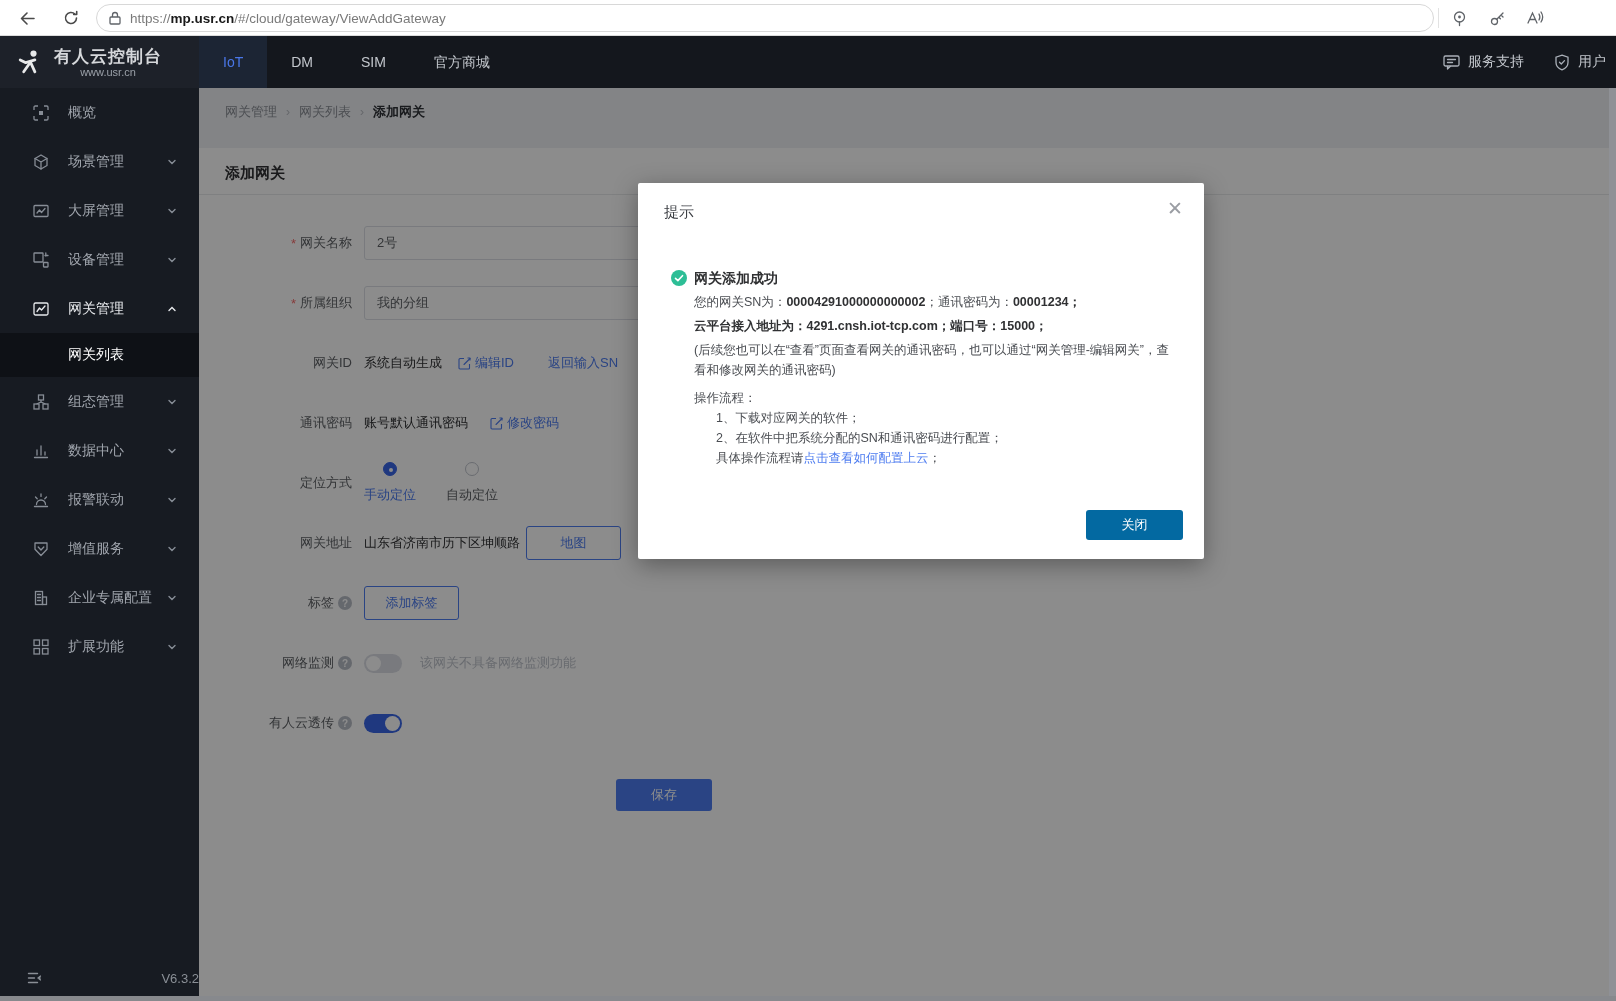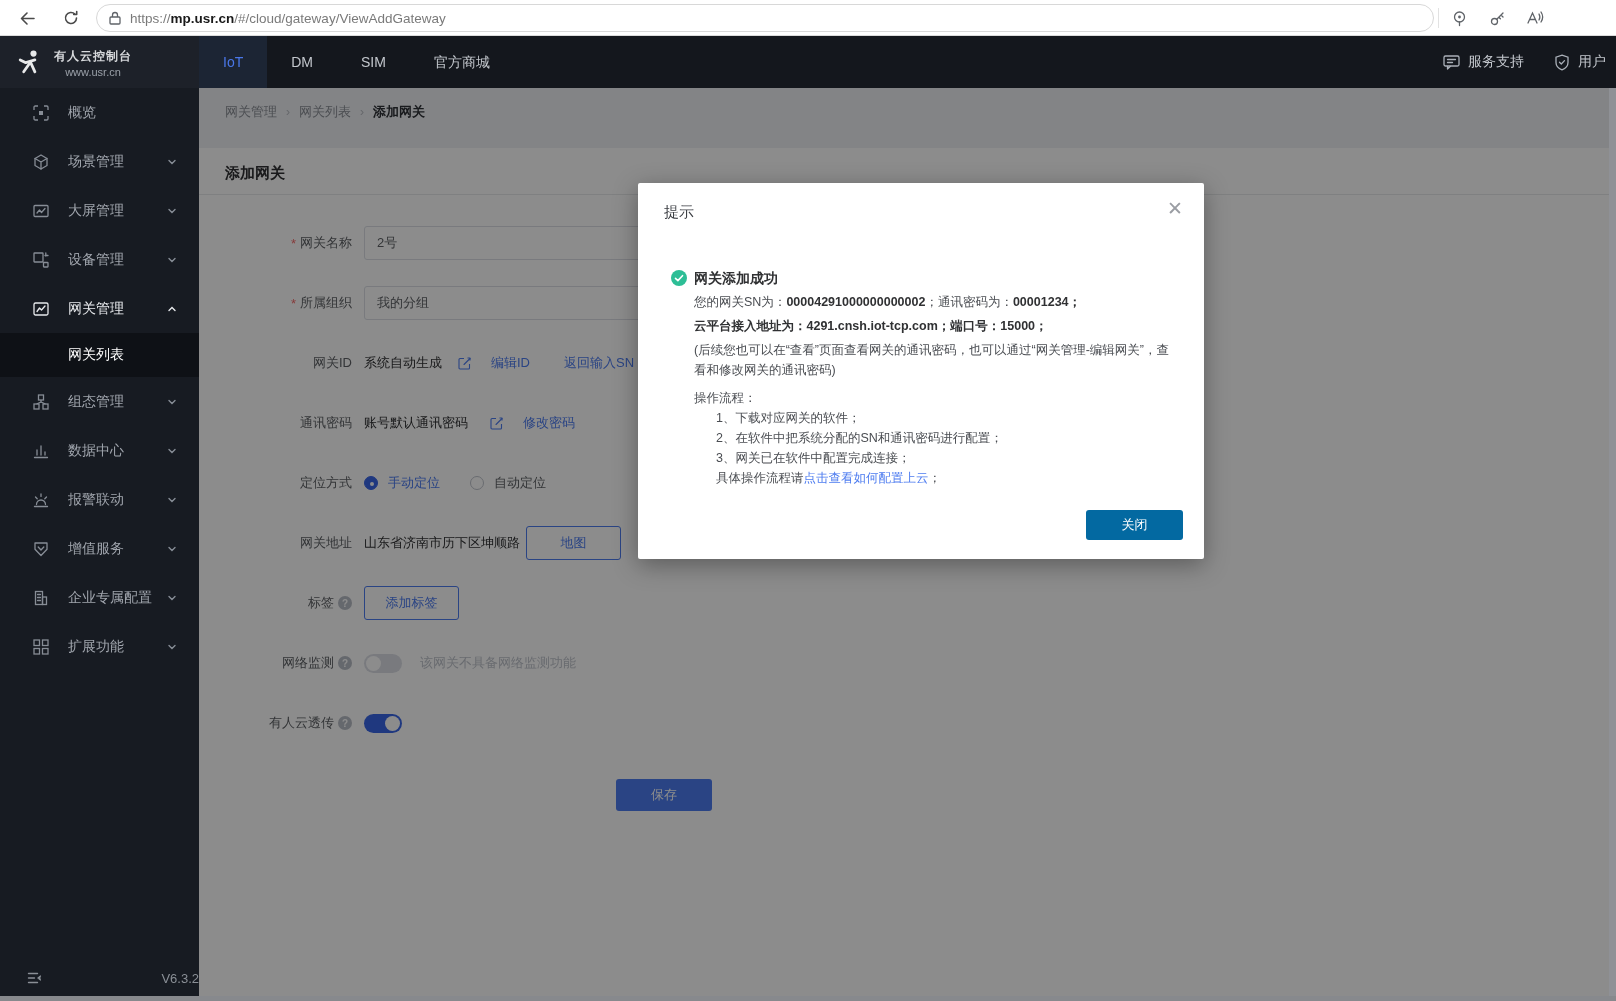--- a/index.html
+++ b/index.html
@@ -19,21 +19,21 @@
   .url-text b { color:#1a1a1a; font-weight:bold; }
   .chrome-right { position:absolute; top:5px; left:1444px; display:flex; gap:8px; }
   .chrome-right .nav-ic { width:30px; height:26px; display:flex; align-items:center; justify-content:center; color:#5f6368; }
   .chrome-sep { position:absolute; left:1438px; top:8px; width:1px; height:20px; background:#e2e2e2; }
 
   
   .topnav { position:absolute; left:0; top:36px; width:1616px; height:52px; background:#14171d; }
   .brand { position:absolute; left:0; top:0; width:199px; height:52px; background:#1d2129;
     display:flex; align-items:center; padding-left:16px; }
   .brand-ic { color:#e8e9ea; margin-right:10px; display:flex; }
-  .brand-name { color:#d6d8db; font-size:12px; font-weight:bold; letter-spacing:1px; line-height:19px; }
+  .brand-name { color:#d6d8db; font-size:17px; font-weight:bold; letter-spacing:1px; line-height:19px; }
   .brand-sub { color:#9aa0a8; font-size:11px; text-align:center; line-height:12px; }
   .tabs { position:absolute; left:199px; top:0; height:52px; display:flex; }
   .tab { height:52px; line-height:52px; padding:0 24px; font-size:14px; color:#c3c7cd; cursor:pointer; }
   .tab.active { background:#1c2534; color:#4a77e8; }
   .nav-right { position:absolute; left:1443px; top:0; height:52px; display:flex; align-items:center; gap:30px;
     color:#c3c7cd; font-size:14px; white-space:nowrap; }
   .nav-right .nr-item { display:flex; align-items:center; gap:8px; }
   .nav-right svg { color:#aab0b8; }
 
   
@@ -61,23 +61,23 @@
   .form { margin-top:18px; }
   .f-row { height:60px; display:flex; align-items:center; padding-left:26px; font-size:13px; }
   .f-label { width:139px; padding-right:12px; display:flex; justify-content:flex-end; align-items:center;
     color:#5f6266; gap:4px; }
   .req { color:#f56c6c; }
   .help { width:14px; height:14px; border-radius:50%; background:#b9bec7; color:#fff; font-size:10px;
     font-weight:bold; display:inline-flex; align-items:center; justify-content:center; }
   .f-input { width:420px; height:34px; border:1px solid #dcdfe6; border-radius:3px; padding:0 12px;
     font-size:13px; color:#5f6266; background:#fff; font-family:inherit; }
   .f-text { color:#303133; }
-  .link { color:#4d7cf0; cursor:pointer; display:inline-flex; align-items:center; gap:20px; }
+  .link { color:#4d7cf0; cursor:pointer; display:inline-flex; align-items:center; gap:4px; }
   .ml16 { margin-left:16px; } .ml34 { margin-left:34px; } .ml22 { margin-left:22px; }
-  .radio { display:inline-flex; align-items:center; gap:10px; cursor:pointer; }
+  .radio { display:inline-flex; align-items:center; gap:10px; cursor:pointer;flex-direction:column; }
   .radio + .radio { margin-left:30px; }
   .r-dot { width:14px; height:14px; border-radius:50%; border:1px solid #c0c4cc; background:#fff; position:relative; }
   .radio.checked .r-dot { background:#3a66e8; border-color:#3a66e8; }
   .radio.checked .r-dot::after { content:""; position:absolute; left:5px; top:5px; width:4px; height:4px;
     border-radius:50%; background:#fff; }
   .radio.checked .r-label { color:#4d7cf0; }
   .radio .r-label { color:#5f6266; }
   .ghost-btn { height:32px; padding:16px 10px; min-width:95px; border:1px solid #4d7cf0; border-radius:3px;
     background:#fff; color:#4d7cf0; font-size:13px; display:inline-flex; align-items:center;
     justify-content:center; cursor:pointer; font-family:inherit; }
@@ -506,19 +506,18 @@
       <span class="s-title">网关添加成功</span>
     </div>
     <div class="m-col">
       <div class="m-line"><span>您的网关SN为：</span><b>00004291000000000002</b><span>；通讯密码为：</span><b>00001234；</b></div>
       <div class="m-bold">云平台接入地址为：4291.cnsh.iot-tcp.com；端口号：15000；</div>
       <div class="m-note">(后续您也可以在“查看”页面查看网关的通讯密码，也可以通过“网关管理-编辑网关”，查看和修改网关的通讯密码)</div>
       <div>操作流程：</div>
       <div class="m-steps">
         <div>1、下载对应网关的软件；</div>
         <div>2、在软件中把系统分配的SN和通讯密码进行配置；</div>
-        <div>3、网关已在软件中配置完成连接；</div>
         <div><span>具体操作流程请</span><span class="link">点击查看如何配置上云</span><span>；</span></div>
       </div>
     </div>
   </div>
   <button class="m-footer-btn">关闭</button>
 </div>
 
 </body></html>

